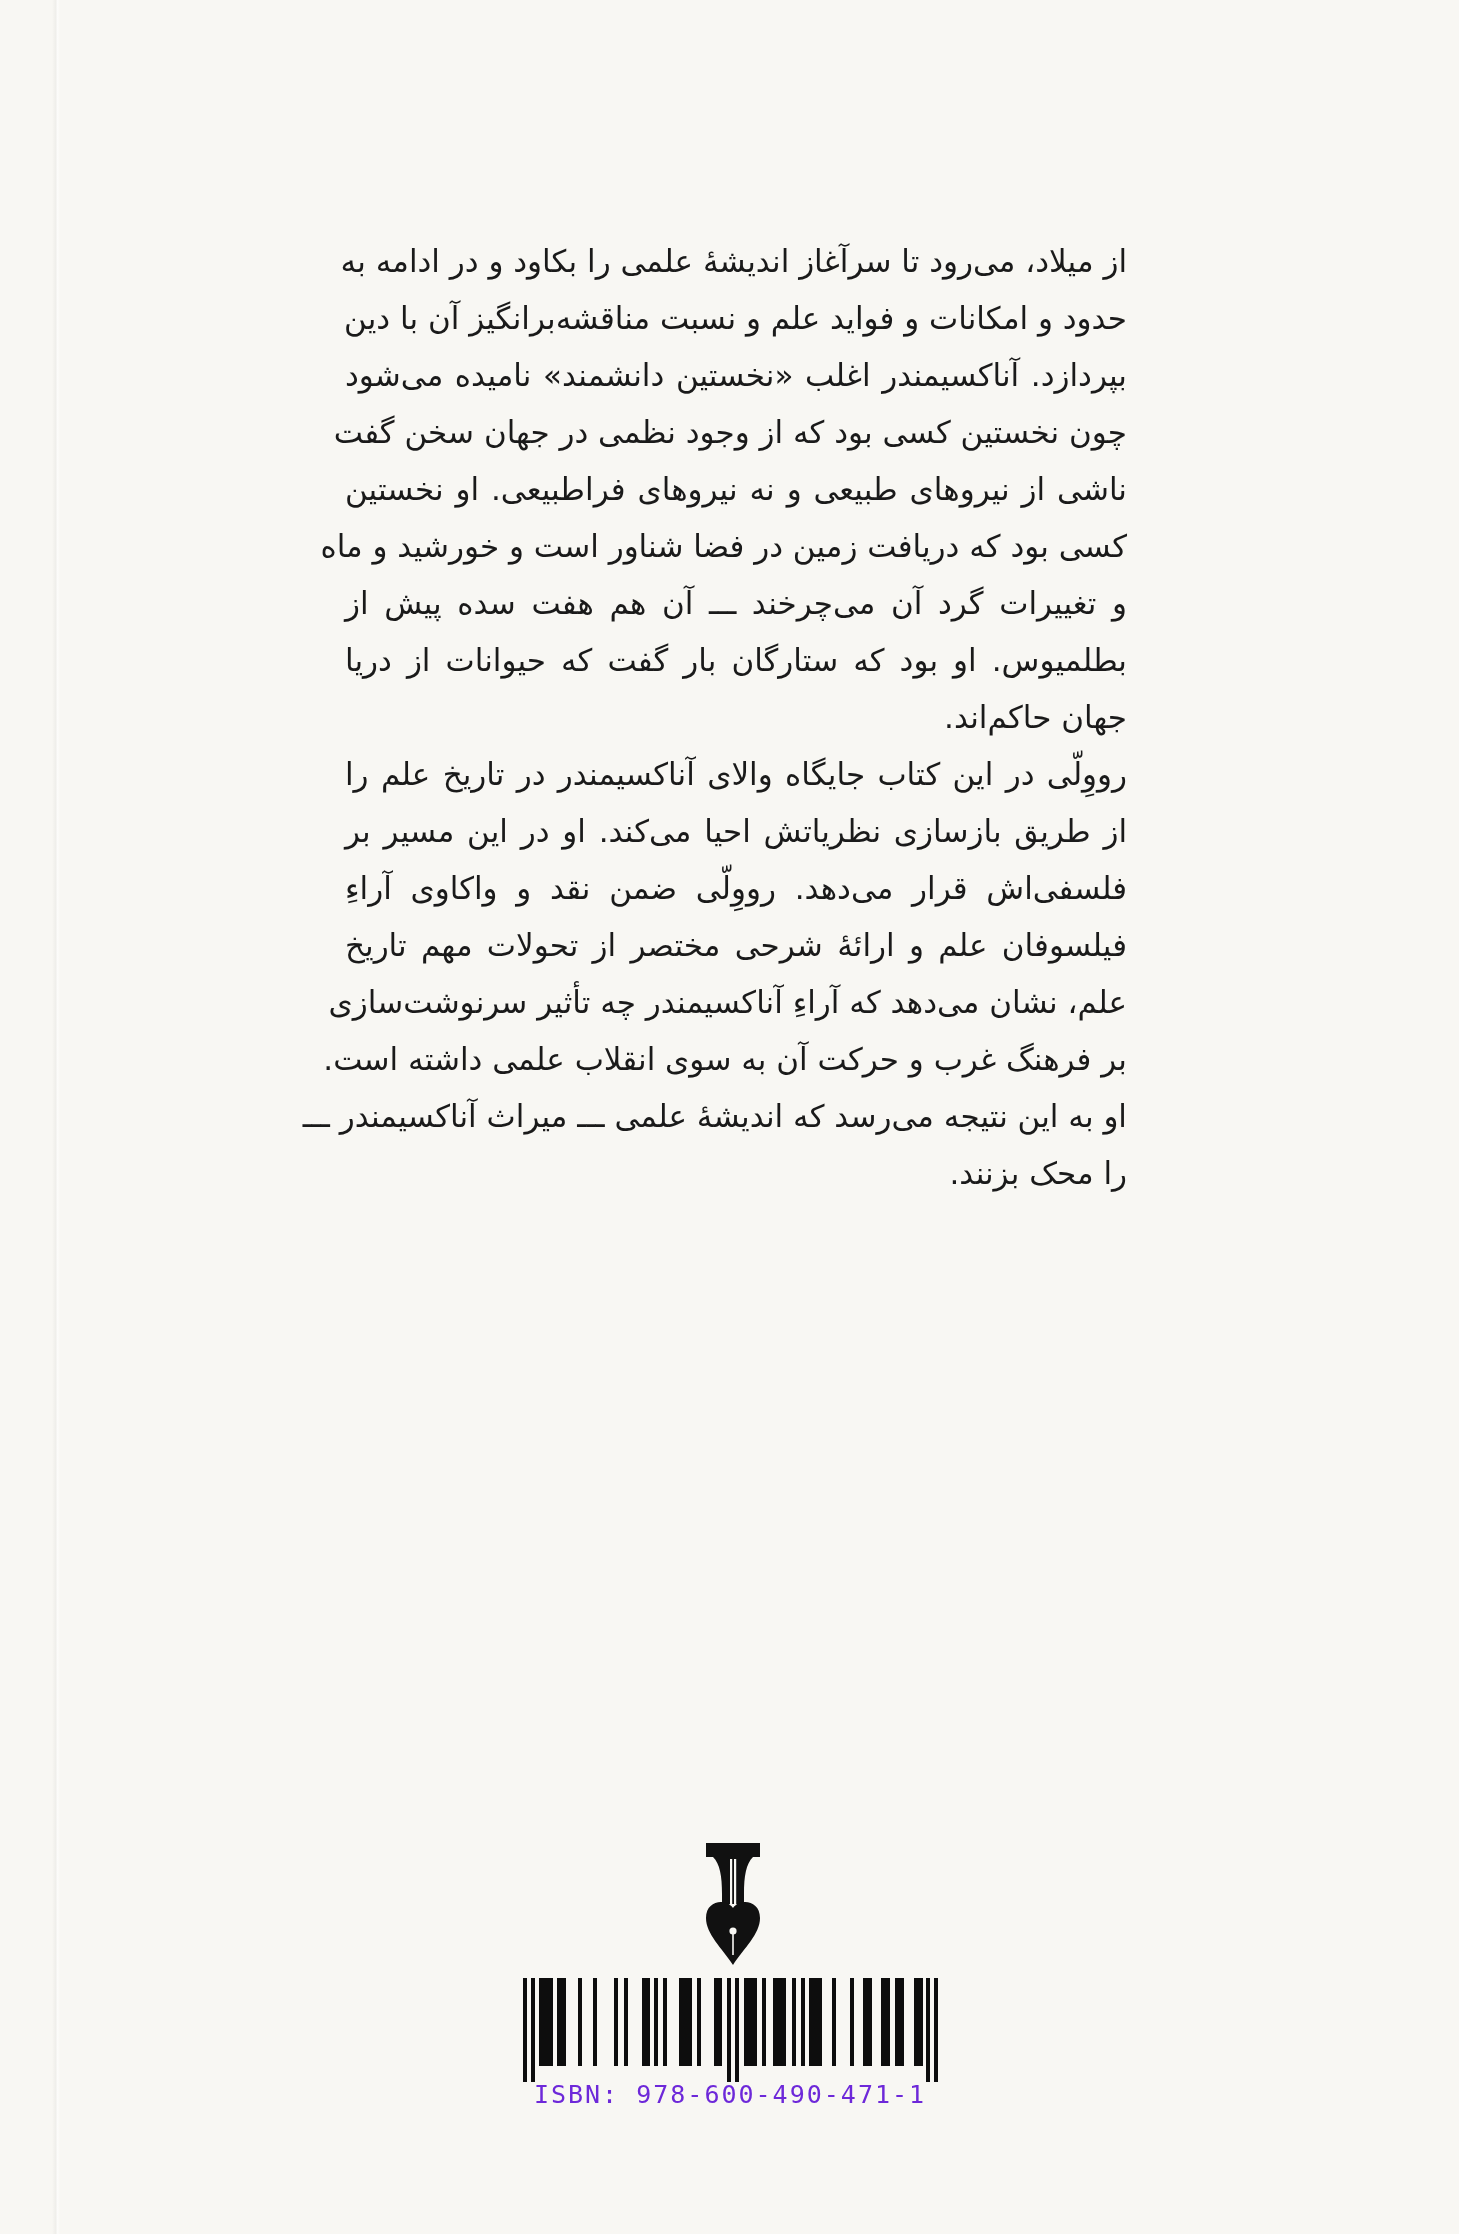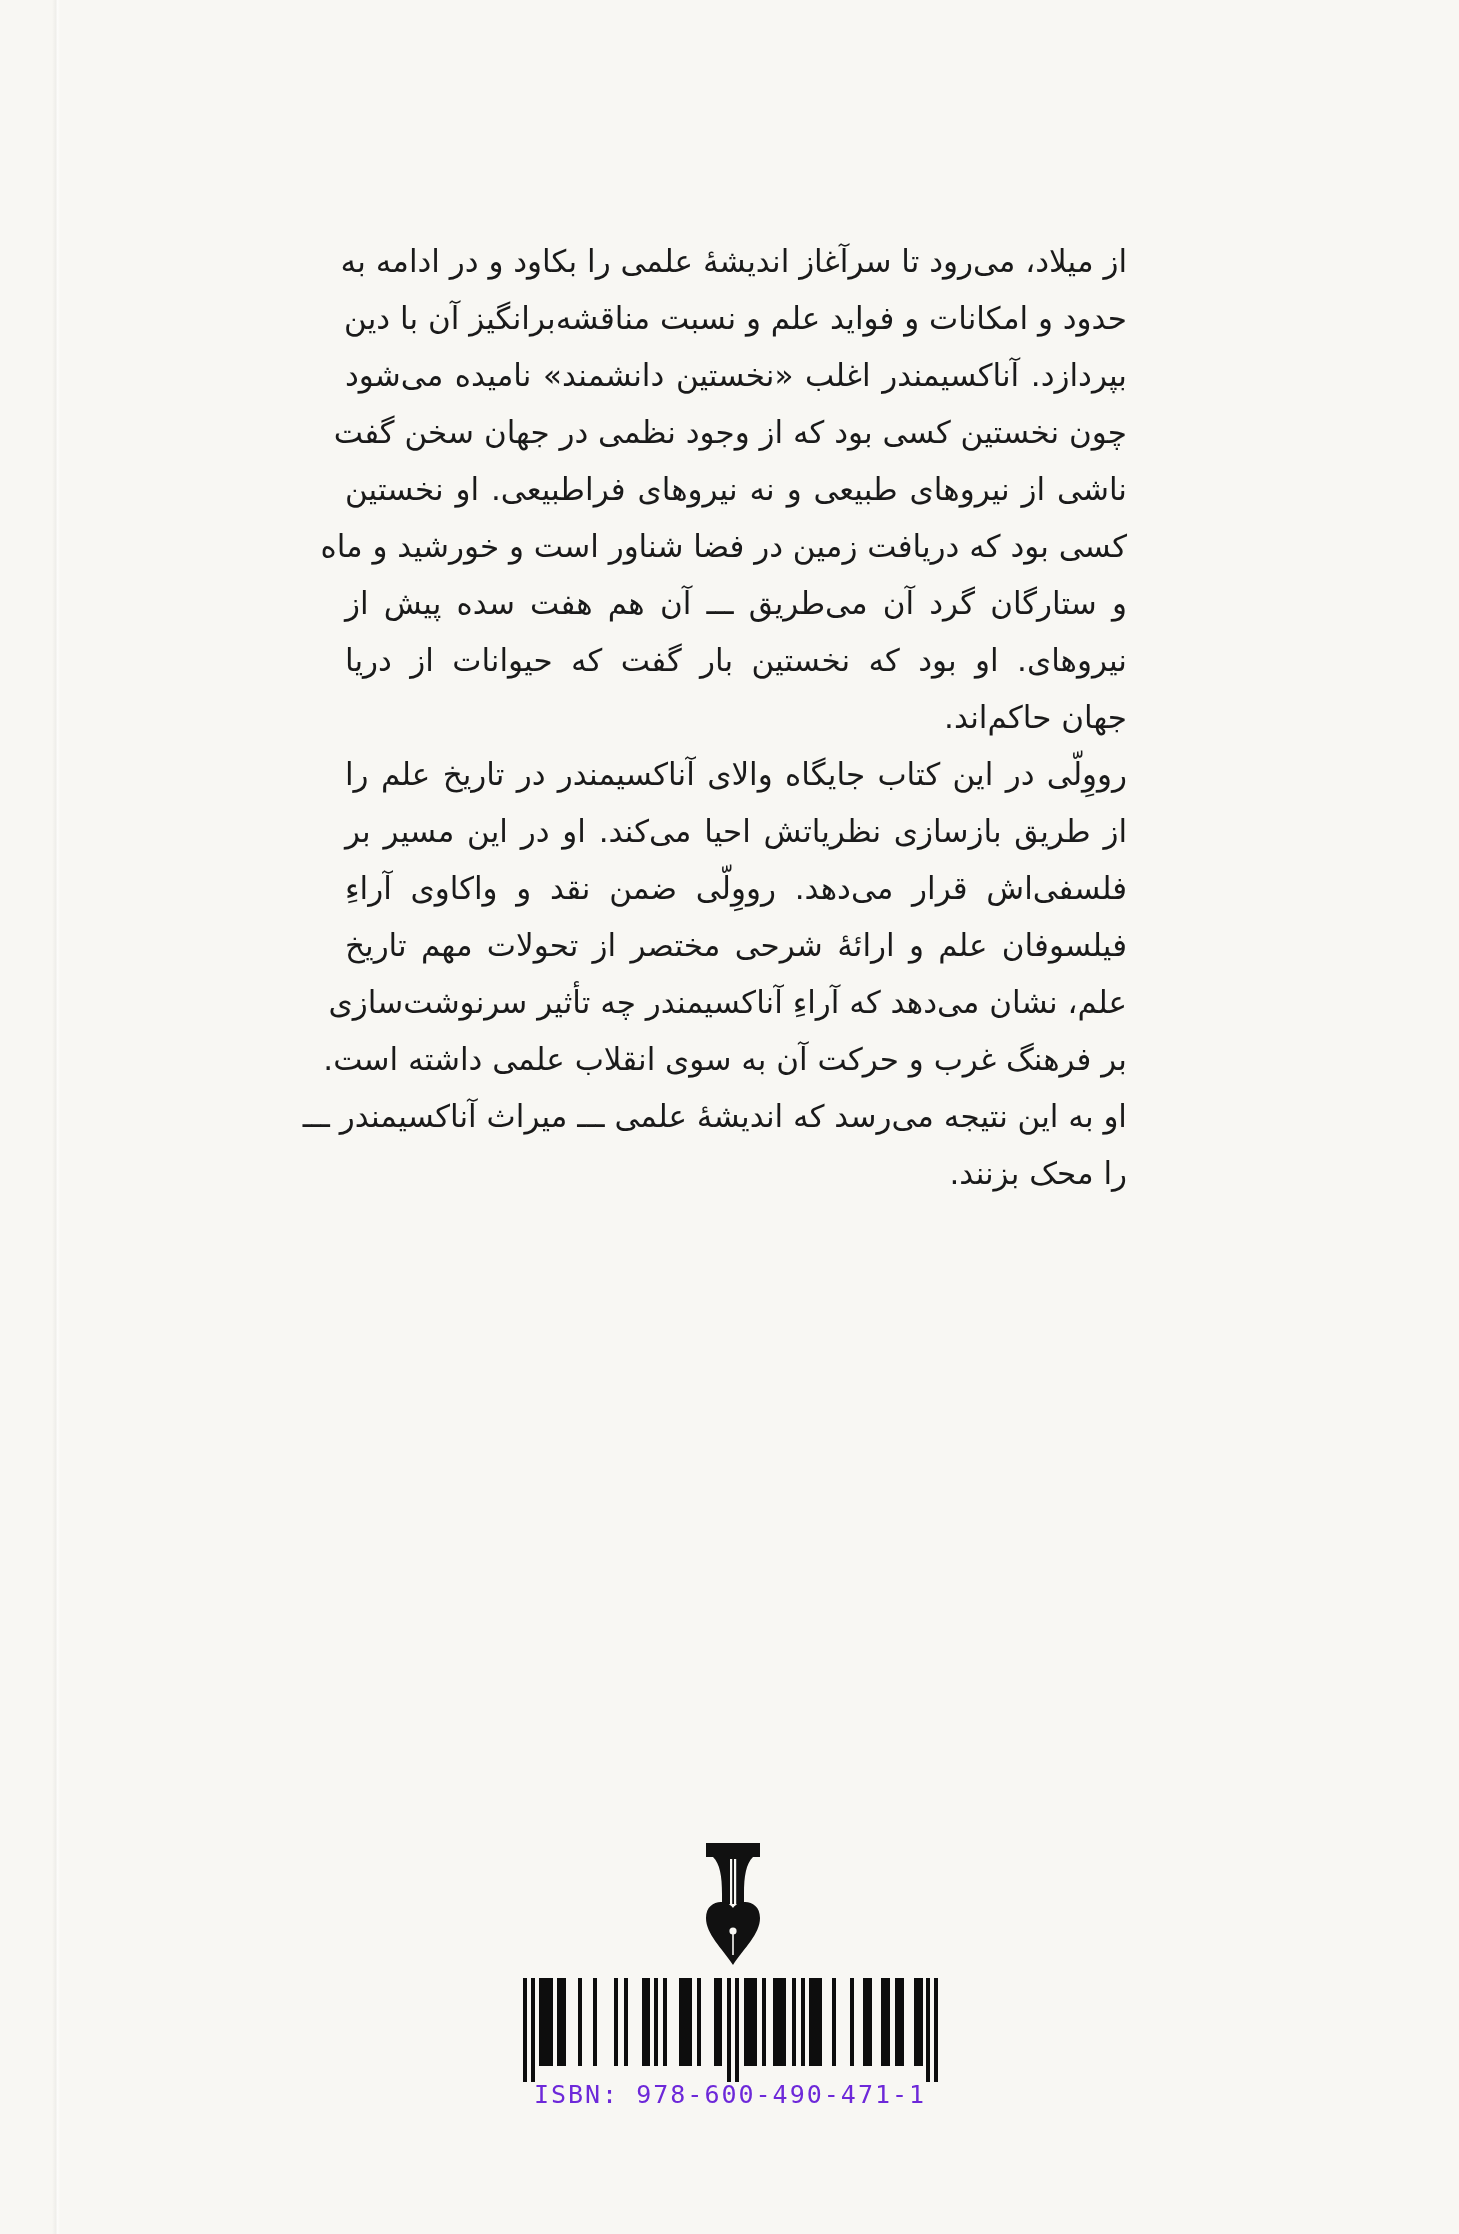--- a/index.html
+++ b/index.html
@@ -44,22 +44,22 @@
 <div class="spine-crease"></div>
 
 <div class="blurb">
   <div>
     <span class="line">از میلاد، می‌رود تا سرآغاز اندیشهٔ علمی را بکاود و در ادامه به</span>
     <span class="line">حدود و امکانات و فواید علم و نسبت مناقشه‌برانگیز آن با دین</span>
     <span class="line">بپردازد. آناکسیمندر اغلب «نخستین دانشمند» نامیده می‌شود</span>
     <span class="line">چون نخستین کسی بود که از وجود نظمی در جهان سخن گفت</span>
     <span class="line">ناشی از نیروهای طبیعی و نه نیروهای فراطبیعی. او نخستین</span>
     <span class="line">کسی بود که دریافت زمین در فضا شناور است و خورشید و ماه</span>
-    <span class="line">و ستارگان گرد آن می‌طریق ـــ آن هم هفت سده پیش از</span>
-    <span class="line">نیروهای. او بود که نخستین بار گفت که حیوانات از دریا</span>
+    <span class="line">و تغییرات گرد آن می‌چرخند ـــ آن هم هفت سده پیش از</span>
+    <span class="line">بطلمیوس. او بود که ستارگان بار گفت که حیوانات از دریا</span>
     <span class="line last">جهان حاکم‌اند.</span>
   </div>
   <div>
     <span class="line">رووِلّی در این کتاب جایگاه والای آناکسیمندر در تاریخ علم را</span>
     <span class="line">از طریق بازسازی نظریاتش احیا می‌کند. او در این مسیر بر</span>
     <span class="line">فلسفی‌اش قرار می‌دهد. رووِلّی ضمن نقد و واکاوی آراءِ</span>
     <span class="line">فیلسوفان علم و ارائهٔ شرحی مختصر از تحولات مهم تاریخ</span>
     <span class="line">علم، نشان می‌دهد که آراءِ آناکسیمندر چه تأثیر سرنوشت‌سازی</span>
     <span class="line">بر فرهنگ غرب و حرکت آن به سوی انقلاب علمی داشته است.</span>
     <span class="line">او به این نتیجه می‌رسد که اندیشهٔ علمی ـــ میراث آناکسیمندر ـــ</span>

